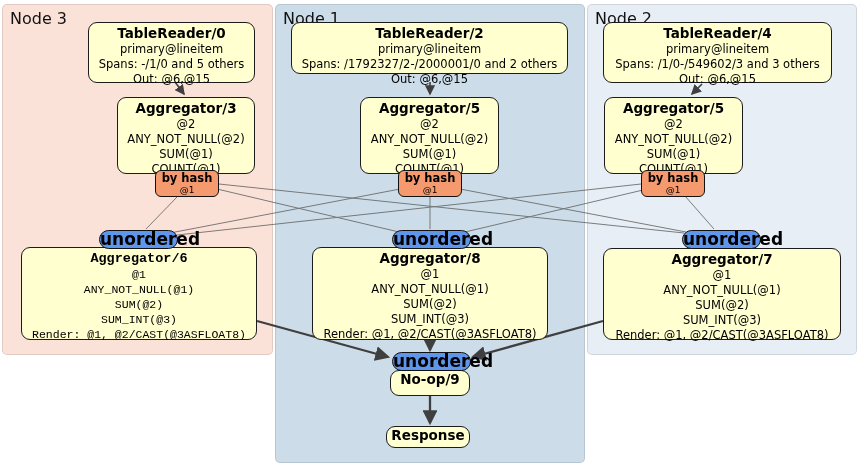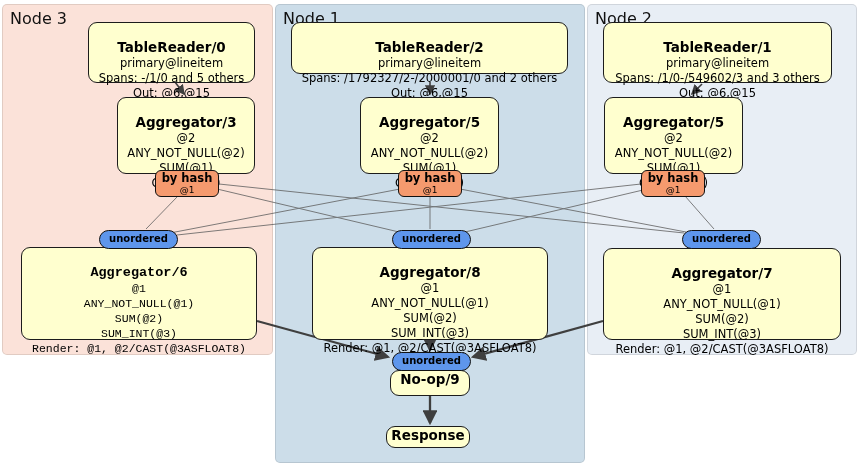--- a/index.html
+++ b/index.html
@@ -8,35 +8,35 @@
     font-family:"DejaVu Sans","Liberation Sans",sans-serif;color:#000;
   }
   .region{position:absolute;border-radius:5px;border:1px solid rgba(0,0,0,0.10);z-index:0;box-sizing:border-box;}
   .region-node3{left:2px;top:4px;width:271px;height:351px;background:#fbe2d9;}
   .region-node1{left:275px;top:4px;width:310px;height:459px;background:#ccdde9;}
   .region-node2{left:587px;top:4px;width:270px;height:351px;background:#e8eef5;}
   .region-label{position:absolute;top:4px;left:7px;font-size:16px;color:#111;}
   .edges{position:absolute;left:0;top:0;z-index:1;pointer-events:none;}
   .pbox{
     position:absolute;background:#ffffcf;border:1.4px solid #1c1c1c;border-radius:9px;
-    text-align:center;z-index:2;box-sizing:border-box;padding-top:16px;
+    text-align:center;z-index:2;box-sizing:border-box;padding-top:2px;
     font-size:11.5px;line-height:15px;white-space:nowrap;
   }
   .pbox .title{font-weight:bold;font-size:13.5px;line-height:17px;}
   .pbox.single{display:flex;align-items:flex-start;justify-content:center;padding-top:0;}
   .router{position:absolute;z-index:3;text-align:center;box-sizing:border-box;}
   .byhash{
     background:#f59a6e;border:1.4px solid #111;border-radius:6px;
     width:64px;height:27px;padding-top:1px;
   }
   .byhash .rlabel{font-weight:bold;font-size:11.5px;line-height:13px;}
   .byhash .rsub{font-size:9px;line-height:10px;}
   .unordered{
     background:#5e96ec;border:1.4px solid #111;border-radius:10px;
-    width:79px;height:19px;font-weight:bold;font-size:10px;line-height:16.5px;
+    width:79px;height:19px;font-weight:bold;font-size:17px;line-height:16.5px;
   }
 </style>
 </head>
 <body>
 
 <div class="canvas">
 
   <div class="region region-node3">
     <span class="region-label">Node 3</span>
   </div>
@@ -83,21 +83,21 @@
     <div>Spans: -/1/0 and 5 others</div>
     <div>Out: @6,@15</div>
   </div>
   <div class="pbox" style="left:291px;top:22px;width:277px;height:52px;">
     <div class="title">TableReader/2</div>
     <div>primary@lineitem</div>
     <div>Spans: /1792327/2-/2000001/0 and 2 others</div>
     <div>Out: @6,@15</div>
   </div>
   <div class="pbox" style="left:603px;top:22px;width:229px;height:61px;">
-    <div class="title">TableReader/1</div>
+    <div class="title">TableReader/4</div>
     <div>primary@lineitem</div>
     <div>Spans: /1/0-/549602/3 and 3 others</div>
     <div>Out: @6,@15</div>
   </div>
 
   <div class="pbox" style="left:117px;top:97px;width:138px;height:77px;">
     <div class="title">Aggregator/3</div>
     <div>@2</div>
     <div>ANY_NOT_NULL(@2)</div>
     <div>SUM(@1)</div>

